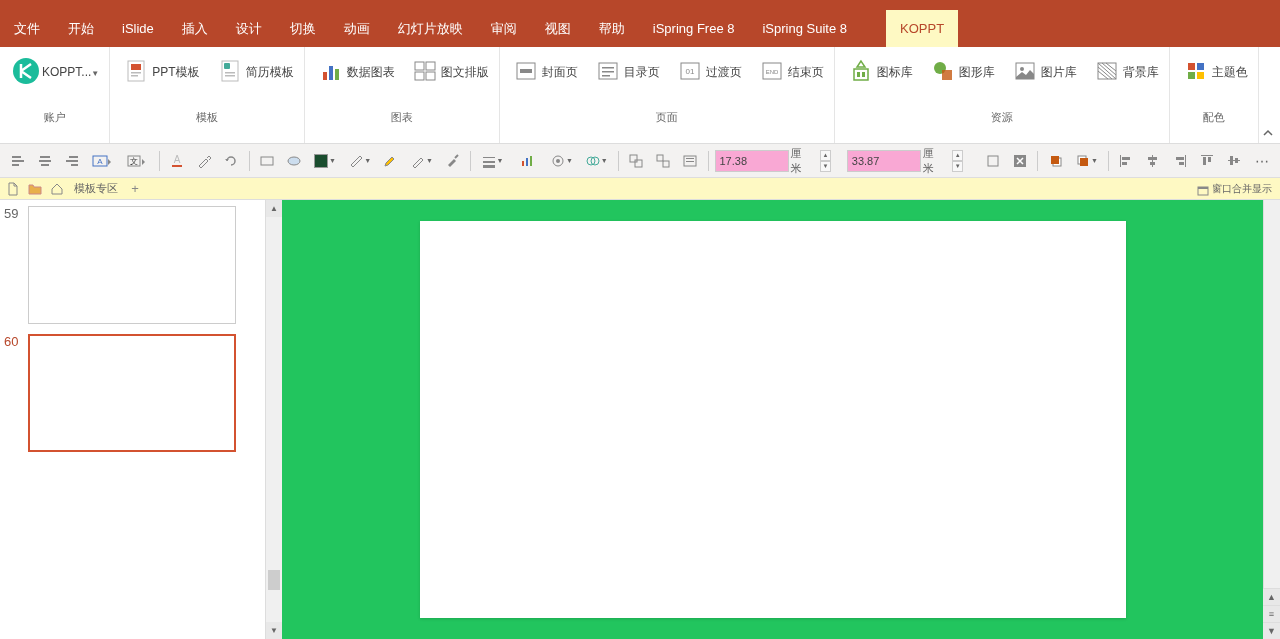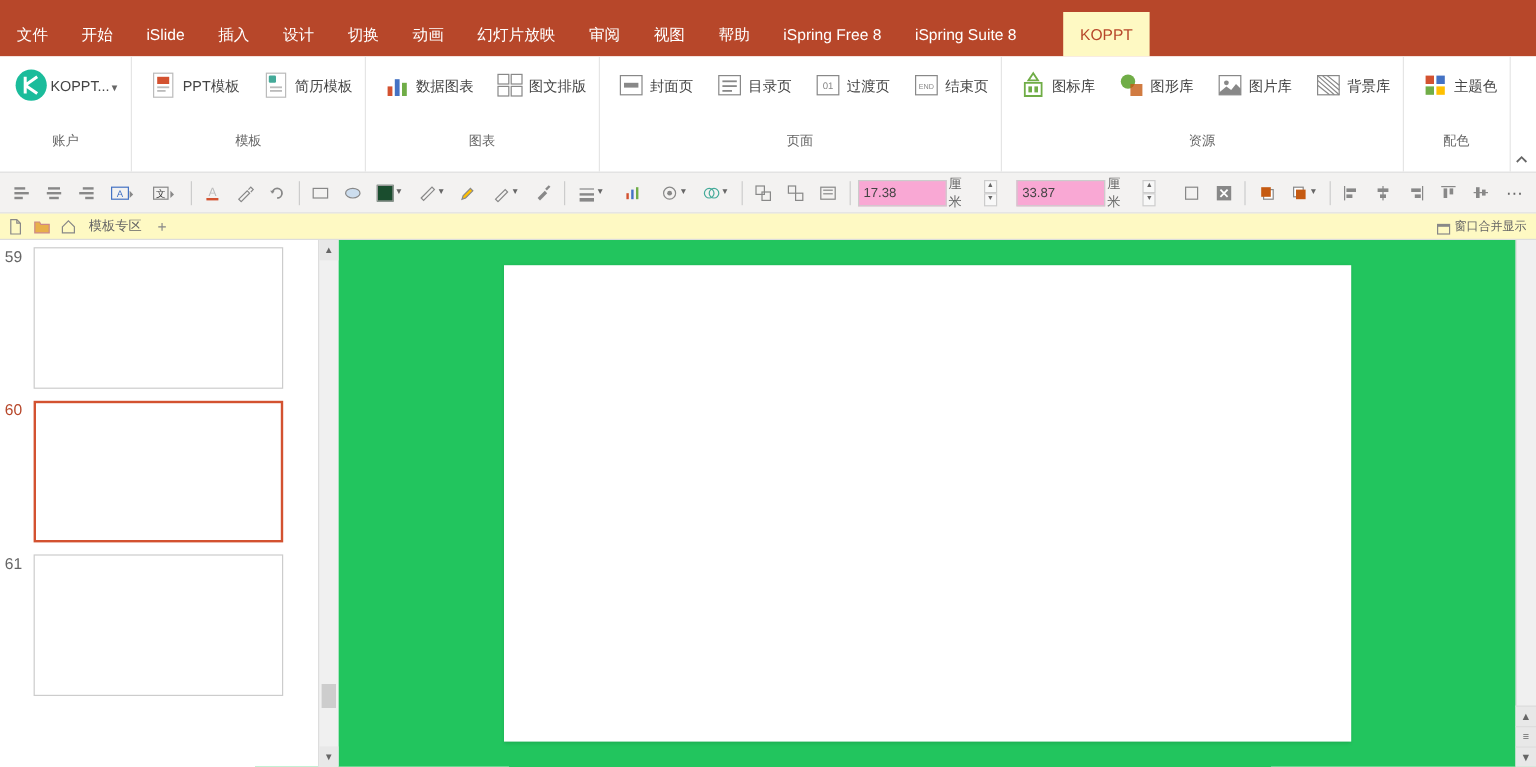--- a/index.html
+++ b/index.html
@@ -537,24 +537,20 @@
   <div class="slide-panel">
     <div class="slide-list">
       <div class="slide-item">
         <div class="slide-num inactive">59</div>
         <div class="slide-thumb"></div>
       </div>
       <div class="slide-item">
         <div class="slide-num">60</div>
         <div class="slide-thumb selected"></div>
       </div>
-      <div class="slide-item">
-        <div class="slide-num inactive">61</div>
-        <div class="slide-thumb"></div>
-      </div>
     </div>
     <div class="panel-scrollbar">
       <div class="arrow">▲</div>
       <div class="thumb" style="top:370px;height:20px"></div>
       <div class="arrow" style="position:absolute;bottom:0;left:0;right:0">▼</div>
     </div>
   </div>
   <div class="canvas-area">
     <div class="slide-canvas"></div>
   </div>

